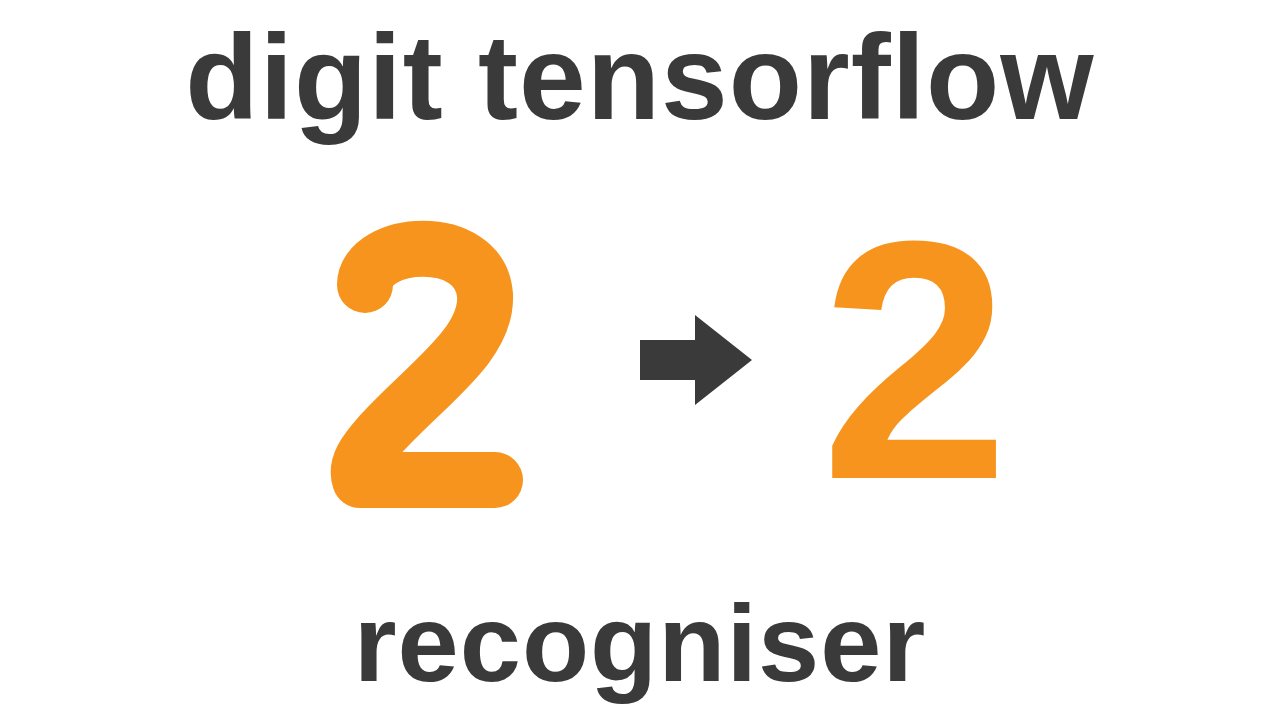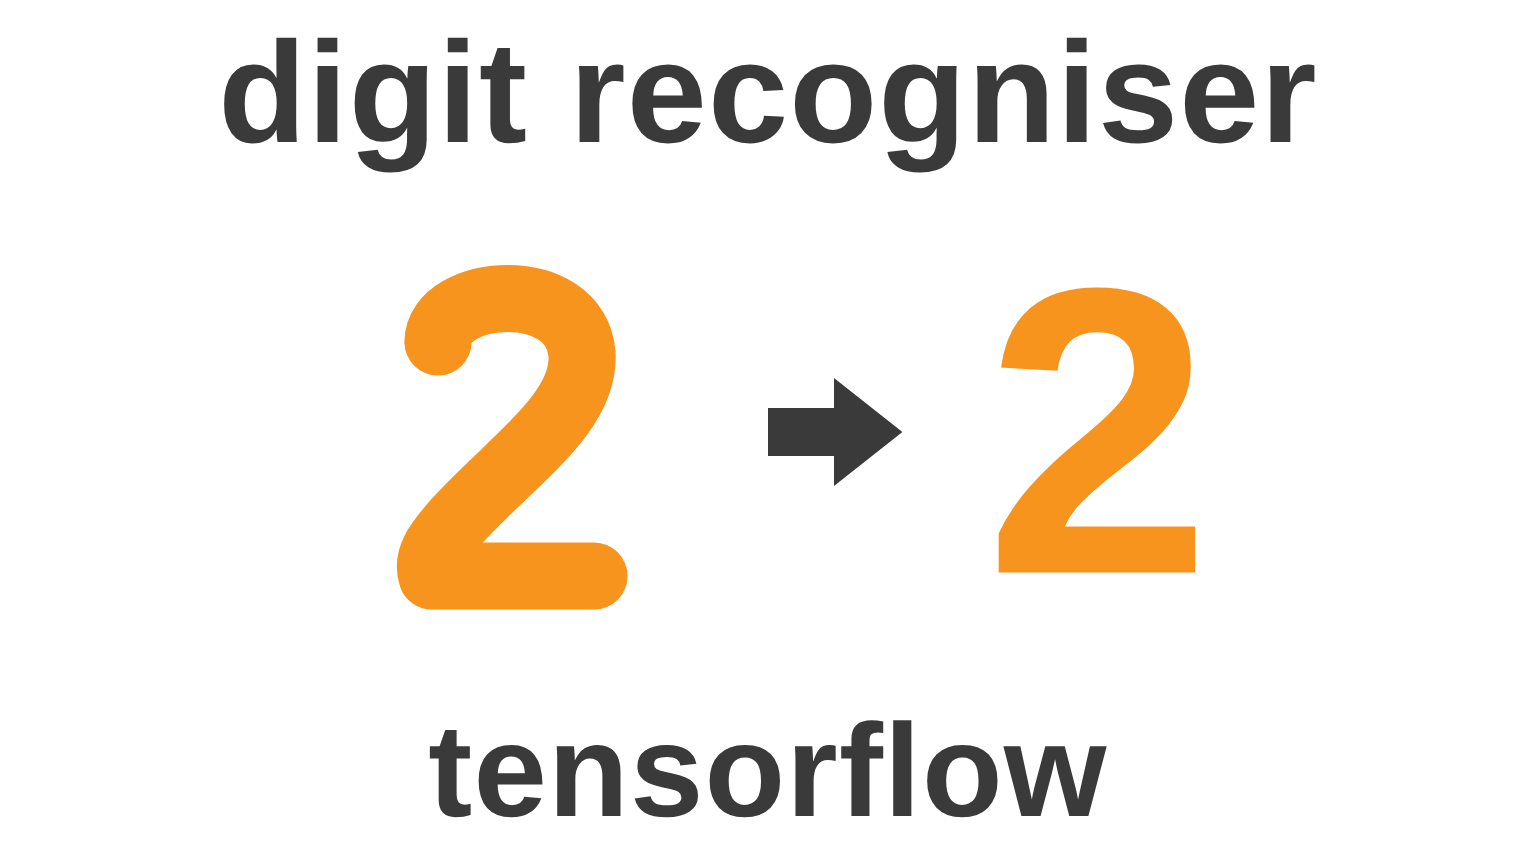--- a/index.html
+++ b/index.html
@@ -69,21 +69,21 @@
     display: flex;
     align-items: center;
     justify-content: center;
   }
 </style>
 </head>
 <body>
 
 <div class="stage">
 
-  <div class="title">digit recogniser</div>
+  <div class="title">digit tensorflow</div>
 
   <div class="middle">
 
     <div class="digit-hand">
       <svg viewBox="0 0 300 340" width="300" height="340">
         <path d="
           M 95 95
           C 95 50, 210 40, 215 105
           C 218 155, 155 195, 110 245
           C 95 262, 85 275, 90 290
@@ -95,15 +95,15 @@
     <div class="arrow">
       <svg viewBox="0 0 130 130" width="130" height="130">
         <path d="M 10 45 L 65 45 L 65 20 L 122 65 L 65 110 L 65 85 L 10 85 Z" fill="#3a3a3a"></path>
       </svg>
     </div>
 
     <div class="digit-clean">2</div>
 
   </div>
 
-  <div class="subtitle">tensorflow</div>
+  <div class="subtitle">recogniser</div>
 
 </div>
 
 </body></html>

